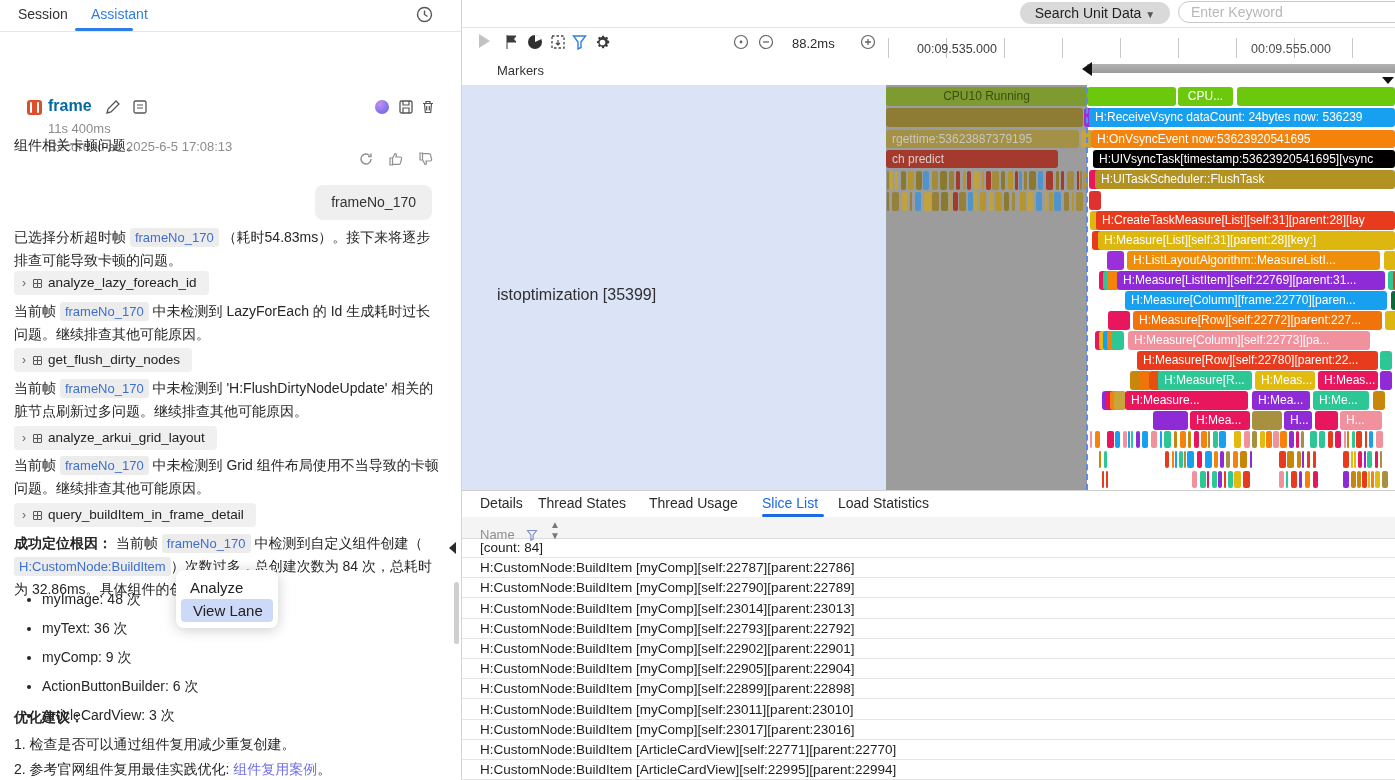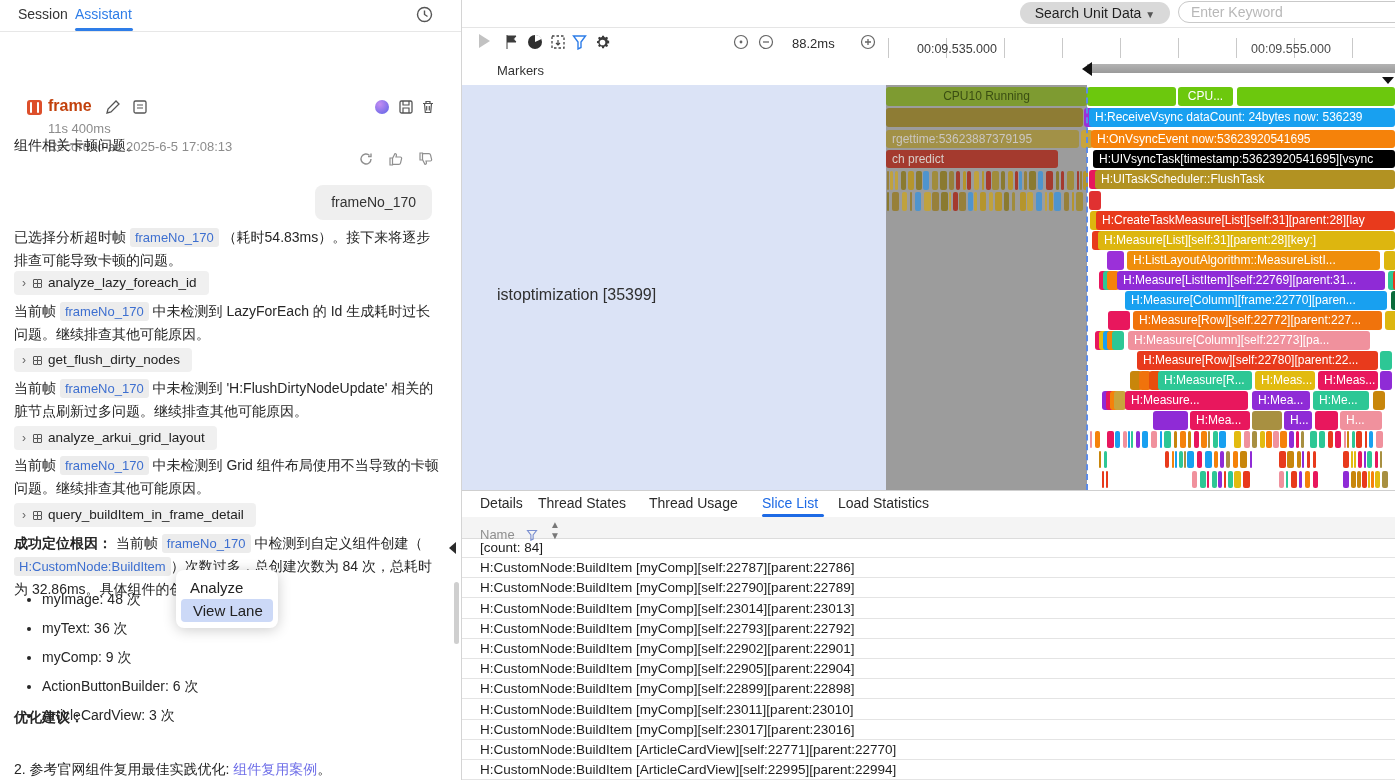--- a/index.html
+++ b/index.html
@@ -7,21 +7,21 @@
   
   #left{position:absolute;left:0;top:0;width:461px;height:780px;background:#fff;border-right:1px solid #d4d4d4;overflow:hidden;}
   #left-header{position:absolute;left:0;top:0;width:461px;height:31px;border-bottom:1px solid #e7e7e7;}
   .tab-l{position:absolute;top:6px;font-size:14px;color:#333;cursor:pointer;}
   .tab-l.active{color:#2e7de8;}
   .tab-underline{position:absolute;top:28px;height:3px;background:#2e7de8;border-radius:2px;}
   .icon-svg{display:inline-block;vertical-align:middle;}
   #session-card{position:absolute;left:0;top:44px;width:461px;height:76px;}
   .film-icon{position:absolute;left:27px;top:56px;width:15px;height:15px;background:#dd4f2b;border-radius:3px;}
   .film-icon i{position:absolute;top:2px;bottom:2px;width:2px;background:#fff;border-radius:1px;}
-  #sess-title{position:absolute;left:48px;top:53px;font-size:16px;font-weight:600;color:#c2410c;}
+  #sess-title{position:absolute;left:48px;top:53px;font-size:16px;font-weight:600;color:#0369a1;}
   #sess-dur{position:absolute;left:48px;top:77px;font-size:13px;color:#8c8c8c;}
   #sess-rec{position:absolute;left:48px;top:95px;font-size:13px;color:#8c8c8c;}
   .sphere{position:absolute;left:375px;top:56px;width:14px;height:14px;border-radius:50%;background:radial-gradient(circle at 35% 30%,#c48df2,#5b63e6);}
   
   #chat{position:absolute;left:0;top:128px;width:452px;height:652px;font-size:14px;color:#262626;line-height:1.65;}
   .para{position:absolute;left:14px;width:428px;}
   .chip{display:inline-block;background:#ececec;border-radius:3px;padding:0 5px;color:#3d6fd0;font-size:13px;line-height:19px;}
   .toolchip{position:absolute;left:14px;height:24px;background:#f0f0f0;border-radius:4px;padding:0 12px 0 8px;font-size:13.5px;color:#222;line-height:24px;white-space:nowrap;cursor:pointer;}
   .toolchip .chev{color:#666;margin-right:7px;font-size:12px;}
   .gridicon{display:inline-block;width:9px;height:9px;margin:0 6px -1px 0;position:relative;}
@@ -81,21 +81,21 @@
   .sort-ic{display:inline-block;margin-left:8px;color:#777;font-size:10px;}
 </style>
 </head>
 <body>
 
 <div id="app">
 
   <div id="left">
     <div id="left-header">
       <span class="tab-l" style="left:18px">Session</span>
-      <span class="tab-l active" style="left:75px">Assistant</span>
+      <span class="tab-l active" style="left:91px">Assistant</span>
       <div class="tab-underline" style="left:75px;width:58px"></div>
       <svg class="icon-svg" style="position:absolute;right:28px;top:6px" width="17" height="17" viewBox="0 0 17 17">
           <circle cx="8.5" cy="8.5" r="7" fill="none" stroke="#555" stroke-width="1.4"></circle>
           <path d="M8.5 4.5v4l3 2" fill="none" stroke="#555" stroke-width="1.4"></path>
         </svg>
     </div>
 
     <div id="session-card">
       <div class="film-icon">
           <i style="left:3px"></i>
@@ -155,20 +155,21 @@
         <b>成功定位根因：</b><span> 当前帧 </span><span class="chip">frameNo_170</span><span> 中检测到自定义组件创建（</span><span class="chip">H:CustomNode:BuildItem</span><span>）次数过多，总创建次数为 84 次，总耗时为 32.86ms。具体组件的创建次数如下：</span>
       </div>
       <ul class="cnt para" style="top:460px">
         <li>myImage: 48 次</li>
         <li>myText: 36 次</li>
         <li>myComp: 9 次</li>
         <li>ActionButtonBuilder: 6 次</li>
         <li>ArticleCardView: 3 次</li>
       </ul>
       <div class="para" style="top:578px;font-weight:bold">优化建议：</div>
+      <div class="para" style="top:605px">1. 检查是否可以通过组件复用减少重复创建。</div>
       <div class="para" style="top:630px">
         <span>2. 参考官网组件复用最佳实践优化: </span><span class="link">组件复用案例</span><span>。</span>
       </div>
     </div>
 
     <div id="ctx-menu">
       <div class="ctx-item">Analyze</div>
       <div class="ctx-item hl">View Lane</div>
     </div>
     <div id="left-scroll"></div>

